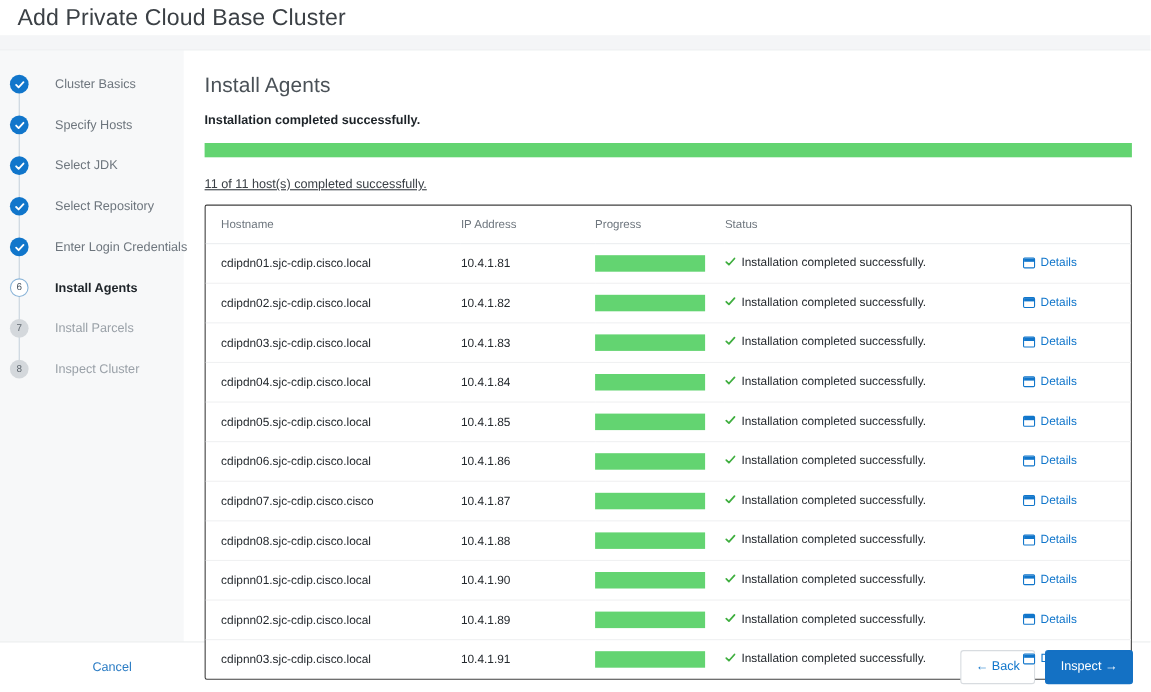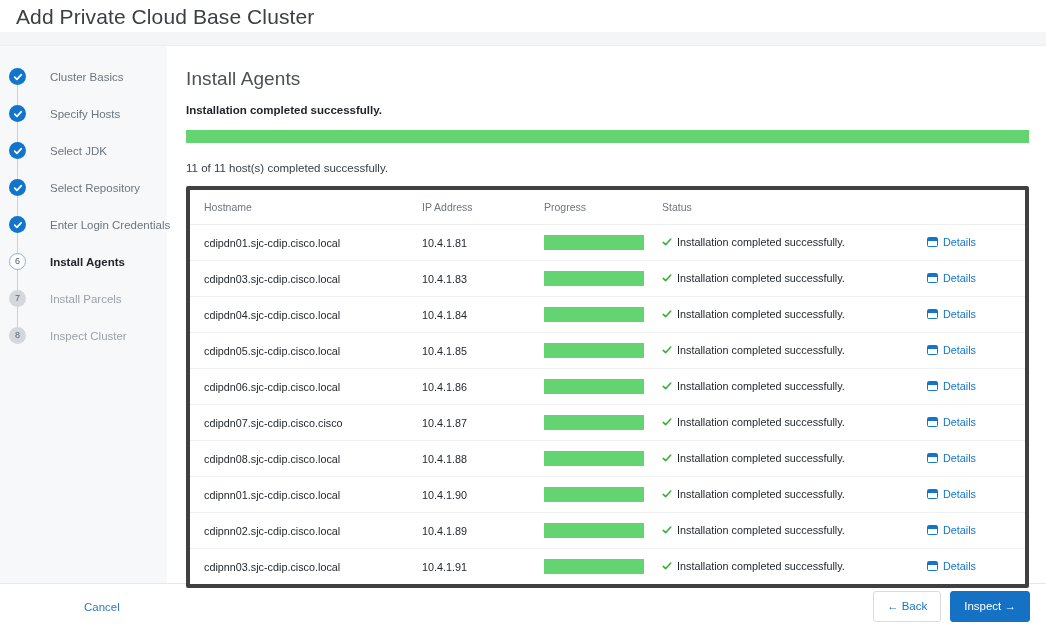--- a/index.html
+++ b/index.html
@@ -122,25 +122,26 @@
   .mainbar {
     height: 13px;
     width: 100%;
     background: #63d471;
     margin-bottom: 19px;
   }
   .hostcount {
     font-size: 11.5px;
     color: #3a4046;
     margin-bottom: 12px;
+    text-decoration: underline;
   }
 
   
   .tablecard {
-    border: 4px solid #404040;
+    border: 1px solid #404040;
     border-radius: 2px;
     background: #fff;
   }
   table.hosts { width: 100%; border-collapse: collapse; table-layout: fixed; }
   table.hosts th {
     text-align: left;
     font-size: 10.5px;
     font-weight: normal;
     color: #6e767e;
     padding: 11px 0 11px 0;
@@ -344,20 +345,36 @@
                 </td>
                 <td class="c-stat statcell"><span class="chk"><svg width="10" height="10" viewBox="0 0 12 12">
                       <path d="M1.5 6.4 L4.4 9.2 L10.5 2.4" stroke="#3fae3f" stroke-width="1.9" fill="none" stroke-linecap="round" stroke-linejoin="round"></path>
                     </svg></span><span>Installation completed successfully.</span></td>
                 <td class="c-det"><a class="details-link">
                     <span class="winicon"></span>
                     <span>Details</span>
                   </a></td>
               </tr>
               <tr>
+                <td class="c-host">cdipdn02.sjc-cdip.cisco.local</td>
+                <td class="c-ip">10.4.1.82</td>
+                <td class="c-prog">
+                  <div class="rowbar-wrap">
+                    <div class="rowbar" style="width: 100%;"></div>
+                  </div>
+                </td>
+                <td class="c-stat statcell"><span class="chk"><svg width="10" height="10" viewBox="0 0 12 12">
+                      <path d="M1.5 6.4 L4.4 9.2 L10.5 2.4" stroke="#3fae3f" stroke-width="1.9" fill="none" stroke-linecap="round" stroke-linejoin="round"></path>
+                    </svg></span><span>Installation completed successfully.</span></td>
+                <td class="c-det"><a class="details-link">
+                    <span class="winicon"></span>
+                    <span>Details</span>
+                  </a></td>
+              </tr>
+              <tr>
                 <td class="c-host">cdipdn03.sjc-cdip.cisco.local</td>
                 <td class="c-ip">10.4.1.83</td>
                 <td class="c-prog">
                   <div class="rowbar-wrap">
                     <div class="rowbar" style="width: 100%;"></div>
                   </div>
                 </td>
                 <td class="c-stat statcell"><span class="chk"><svg width="10" height="10" viewBox="0 0 12 12">
                       <path d="M1.5 6.4 L4.4 9.2 L10.5 2.4" stroke="#3fae3f" stroke-width="1.9" fill="none" stroke-linecap="round" stroke-linejoin="round"></path>
                     </svg></span><span>Installation completed successfully.</span></td>

